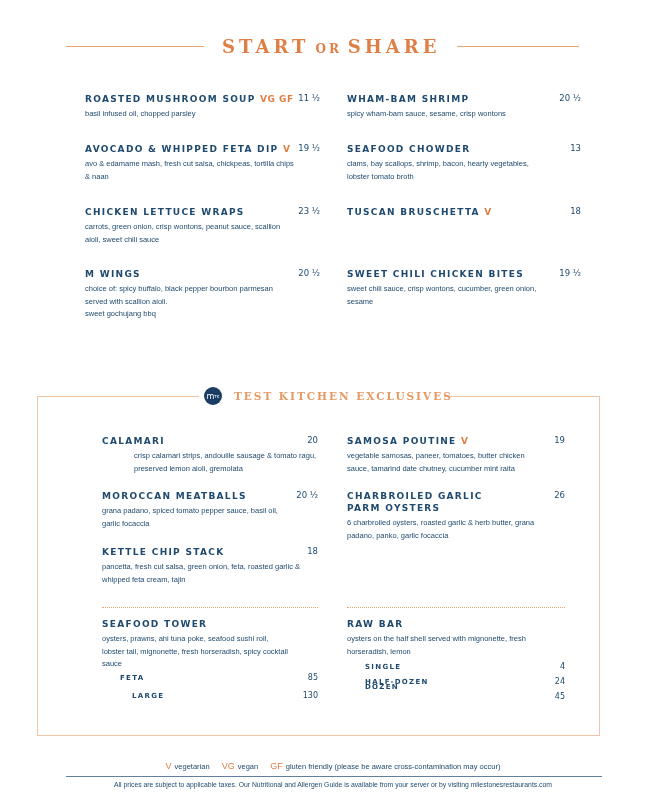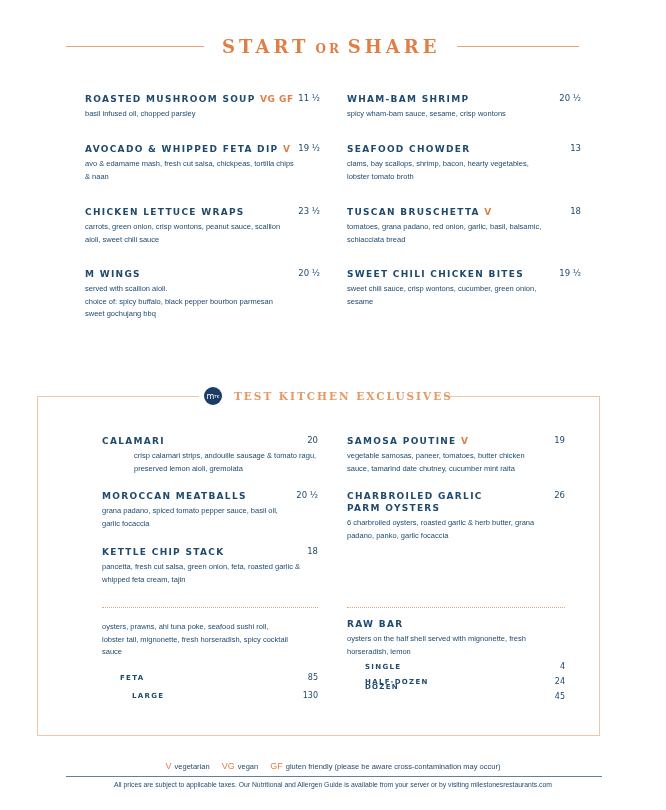--- a/index.html
+++ b/index.html
@@ -58,40 +58,39 @@
 </div>
 <div class="item" style="left:85px;top:206px;width:235px;">
   <div class="item-name"><span>CHICKEN LETTUCE WRAPS</span></div>
   <div class="item-price" style="right:0;">23 ½</div>
   <div class="item-desc" style="width:210px;">carrots, green onion, crisp wontons,  peanut sauce, scallion aioli, sweet chili sauce</div>
 </div>
 <div class="item" style="left:85px;top:268px;width:235px;">
   <div class="item-name"><span>M WINGS</span></div>
   <div class="item-price" style="right:0;">20 ½</div>
   <div class="item-desc" style="width:215px;">
+    <div>choice of:  spicy buffalo, black pepper bourbon parmesan</div>
     <div>served with scallion aioli.</div>
-    <div>choice of:  spicy buffalo, black pepper bourbon parmesan</div>
     <div>sweet gochujang bbq</div>
   </div>
 </div>
 
 <div class="item" style="left:347px;top:93px;width:234px;">
   <div class="item-name"><span>WHAM-BAM SHRIMP</span></div>
   <div class="item-price" style="right:0;">20 ½</div>
   <div class="item-desc">spicy wham-bam sauce, sesame, crisp wontons</div>
 </div>
 <div class="item" style="left:347px;top:143px;width:234px;">
   <div class="item-name"><span>SEAFOOD CHOWDER</span></div>
   <div class="item-price" style="right:0;">13</div>
   <div class="item-desc" style="width:200px;">clams, bay scallops, shrimp, bacon, hearty vegetables, lobster tomato broth</div>
 </div>
 <div class="item" style="left:347px;top:206px;width:234px;">
   <div class="item-name"><span>TUSCAN BRUSCHETTA</span> <span class="diet">V</span></div>
   <div class="item-price" style="right:0;">18</div>
-  <div class="item-desc" style="width:200px;">tomatoes, grana padano, red onion, garlic, basil, balsamic, schiacciata bread</div>
 </div>
 <div class="item" style="left:347px;top:268px;width:234px;">
   <div class="item-name"><span>SWEET CHILI CHICKEN BITES</span></div>
   <div class="item-price" style="right:0;">19 ½</div>
   <div class="item-desc" style="width:205px;">sweet chili sauce, crisp wontons, cucumber, green onion, sesame</div>
 </div>
 
 <div class="box"></div>
 <div class="box-top-left"></div>
 <div class="box-top-right"></div>
@@ -125,20 +124,21 @@
 <div class="item" style="left:347px;top:490px;width:218px;">
   <div class="item-name" style="width:160px;"><span>CHARBROILED GARLIC PARM OYSTERS</span></div>
   <div class="item-price" style="right:0;">26</div>
   <div class="item-desc" style="width:195px;">6 charbroiled oysters, roasted garlic &amp; herb butter, grana padano, panko, garlic focaccia</div>
 </div>
 
 <div class="dotted" style="left:102px;top:607px;width:216px;"></div>
 <div class="dotted" style="left:347px;top:607px;width:218px;"></div>
 
 <div class="item" style="left:102px;top:618px;width:216px;">
+  <div class="item-name">SEAFOOD TOWER</div>
   <div class="item-desc" style="width:190px;">oysters, prawns, ahi tuna poke, seafood sushi roll, lobster tail, mignonette, fresh horseradish, spicy cocktail sauce</div>
 </div>
 <div class="size-row" style="left:120px;top:674px;">FETA</div>
 <div class="size-price" style="left:260px;width:58px;top:673px;">85</div>
 <div class="size-row" style="left:120px;top:692px;padding-left:12px;">LARGE</div>
 <div class="size-price" style="left:260px;width:58px;top:691px;">130</div>
 
 <div class="item" style="left:347px;top:618px;width:218px;">
   <div class="item-name">RAW BAR</div>
   <div class="item-desc" style="width:195px;">oysters on the half shell served with mignonette, fresh horseradish, lemon</div>

